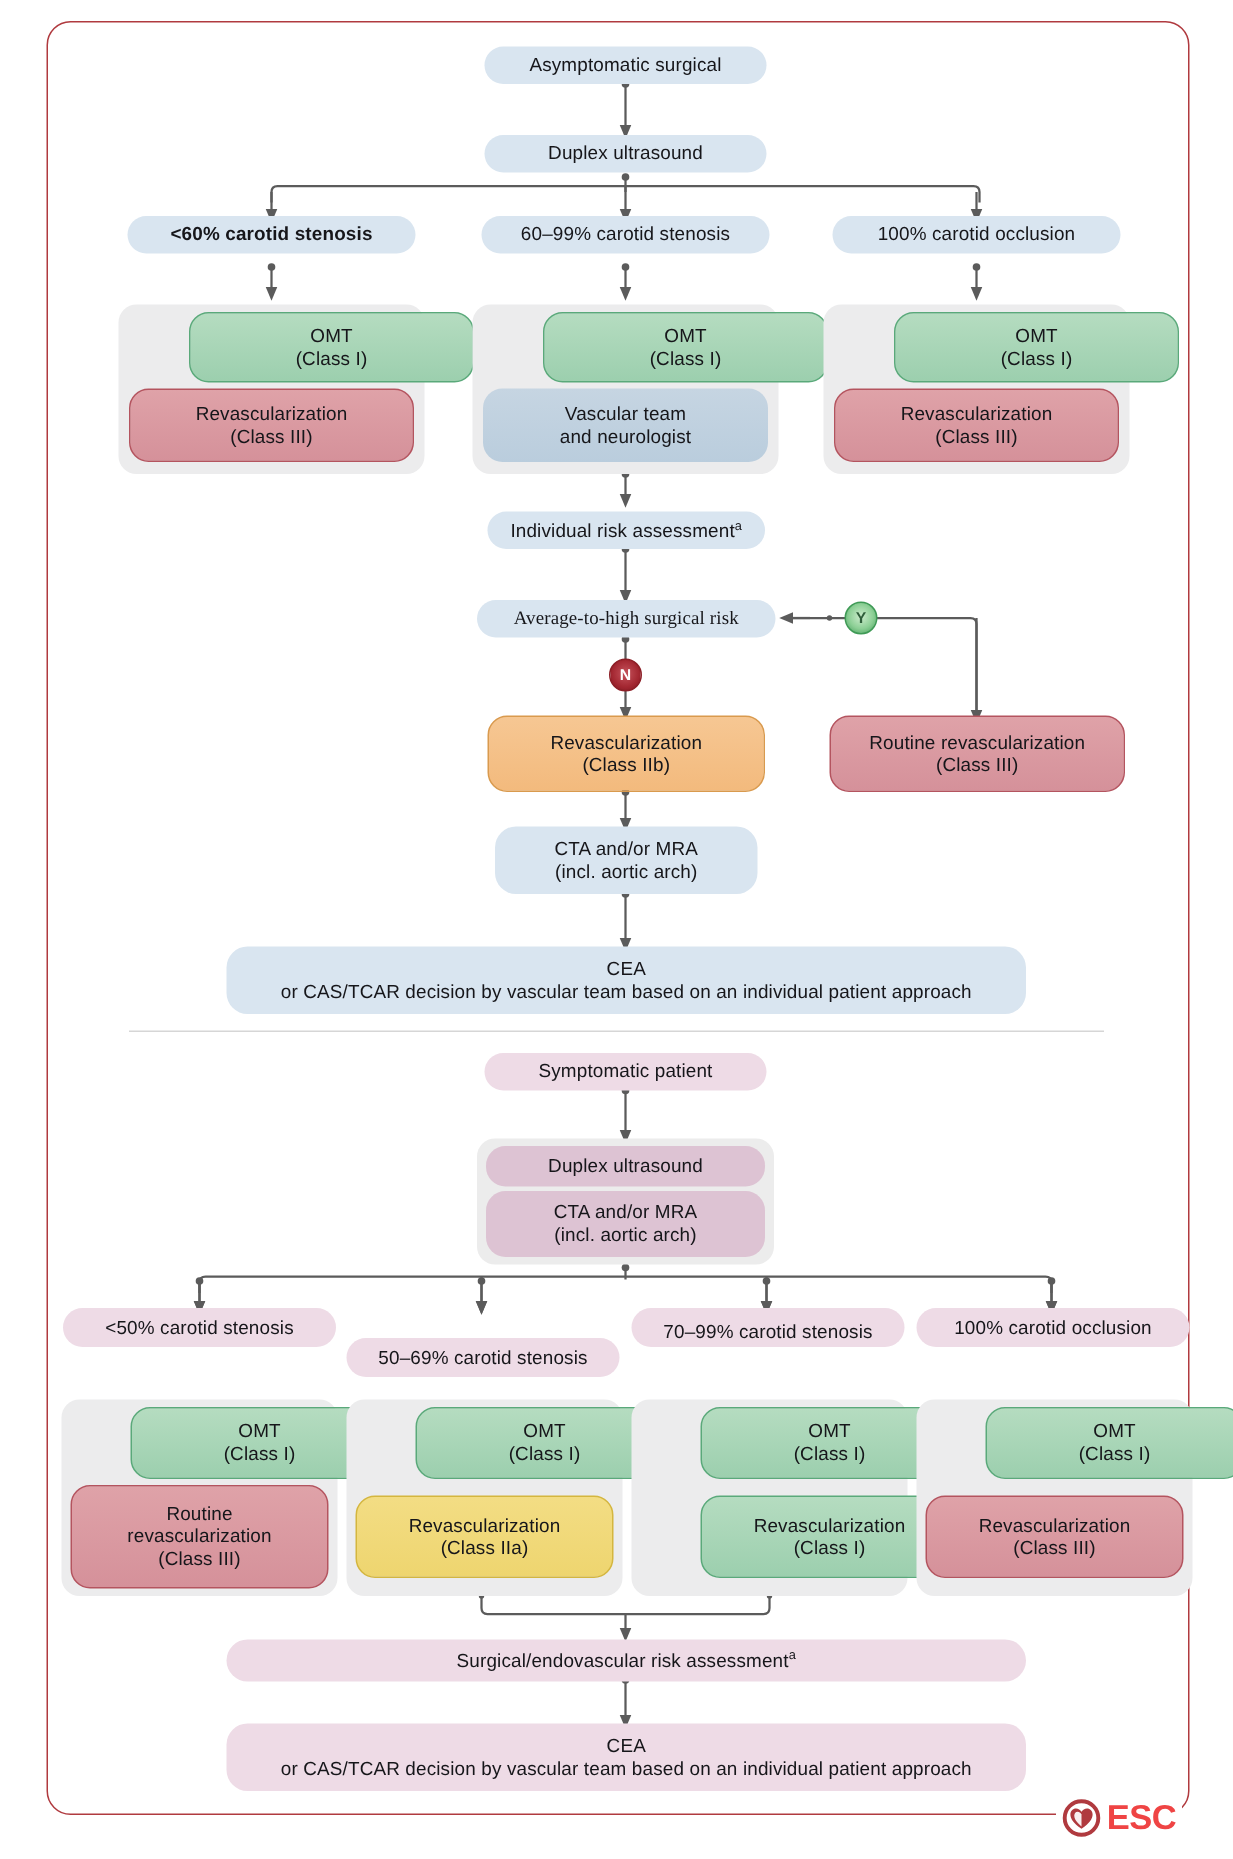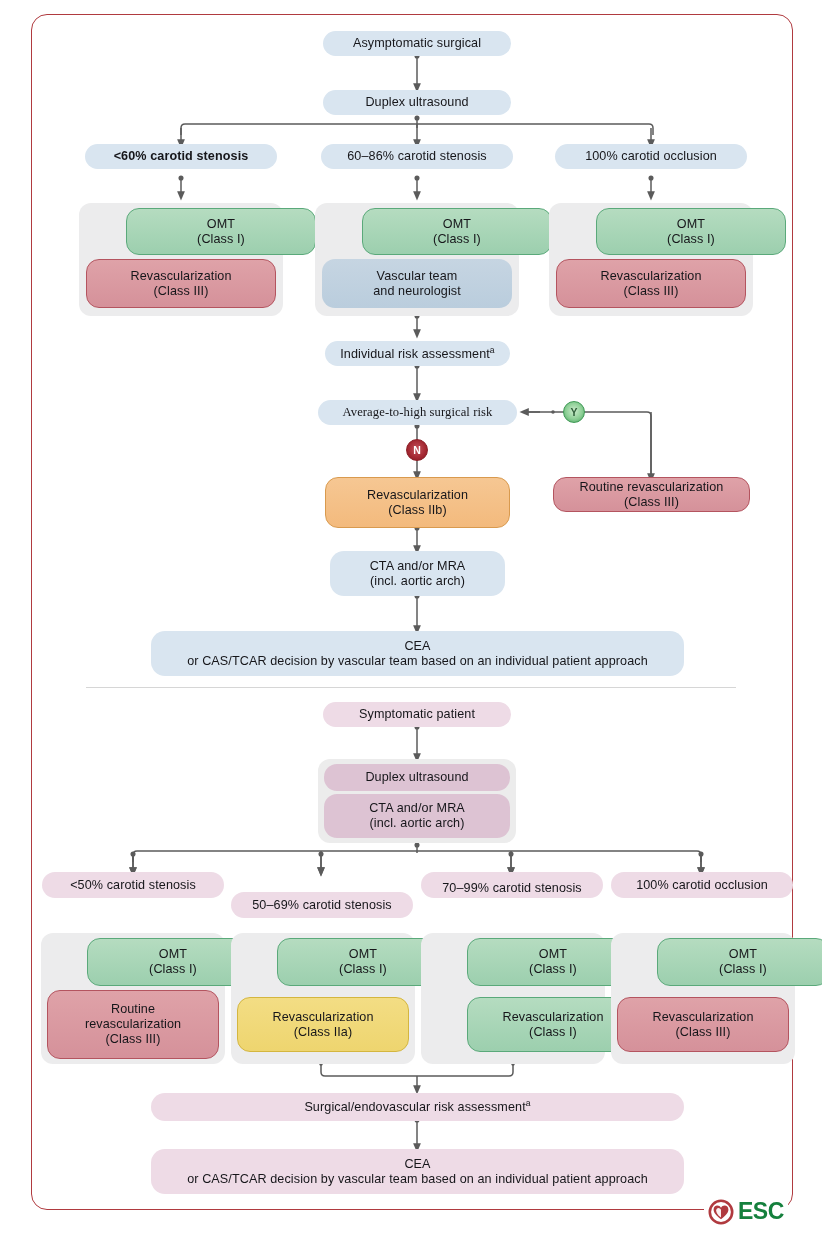--- a/index.html
+++ b/index.html
@@ -95,21 +95,21 @@
   }
 
   #esc {
     position: absolute;
     right: 34px; bottom: 14px;
     display: flex; align-items: center; gap: 4px;
     z-index: 9; background:#fff; padding: 0 4px;
   }
   #esc .esc-text {
     font-family: "Liberation Sans", sans-serif;
-    font-weight: 700; font-size: 23px; color: #15803d;
+    font-weight: 700; font-size: 23px; color: #ef4444;
     letter-spacing: -0.4px;
   }
   sup { font-size: .68em; vertical-align: super; }
 </style>
 </head>
 <body>
 
 <div id="frame"></div>
 
 <svg id="canvas" xmlns="http://www.w3.org/2000/svg">
@@ -188,21 +188,21 @@
 </div>
 
 <div class="node blue" style="left:323px; top:90px; width:188px; height:25px;">
   <span>Duplex ultrasound</span>
 </div>
 
 <div class="node blue" style="left:85px; top:144px; width:192px; height:25px;font-weight:bold;">
   <span>&lt;60% carotid stenosis</span>
 </div>
 <div class="node blue" style="left:321px; top:144px; width:192px; height:25px;">
-  <span>60–86% carotid stenosis</span>
+  <span>60–99% carotid stenosis</span>
 </div>
 <div class="node blue" style="left:555px; top:144px; width:192px; height:25px;">
   <span>100% carotid occlusion</span>
 </div>
 
 <div class="grey" style="position:absolute; left:79px; top:203px; width:204px; height:113px;"></div>
 <div class="node green" style="left:86px; top:208px; width:190px; height:47px;">
   <span>OMT</span>
   <span class="l2">(Class I)</span>
 </div>
@@ -244,21 +244,21 @@
 </div>
 <div class="dnode no" style="left:406px; top:439px;">
   <span>N</span>
 </div>
 
 <div class="node orange" style="left:325px; top:477px; width:185px; height:51px;">
   <span>Revascularization</span>
   <span class="l2">(Class IIb)</span>
 </div>
 
-<div class="node red" style="left:553px; top:477px; width:197px; height:35px;">
+<div class="node red" style="left:553px; top:477px; width:197px; height:51px;">
   <span>Routine revascularization</span>
   <span class="l2">(Class III)</span>
 </div>
 
 <div class="node blue" style="left:330px; top:551px; width:175px; height:45px;">
   <span>CTA and/or MRA</span>
   <span class="l2">(incl. aortic arch)</span>
 </div>
 
 <div class="node blue" style="left:151px; top:631px; width:533px; height:45px;">

